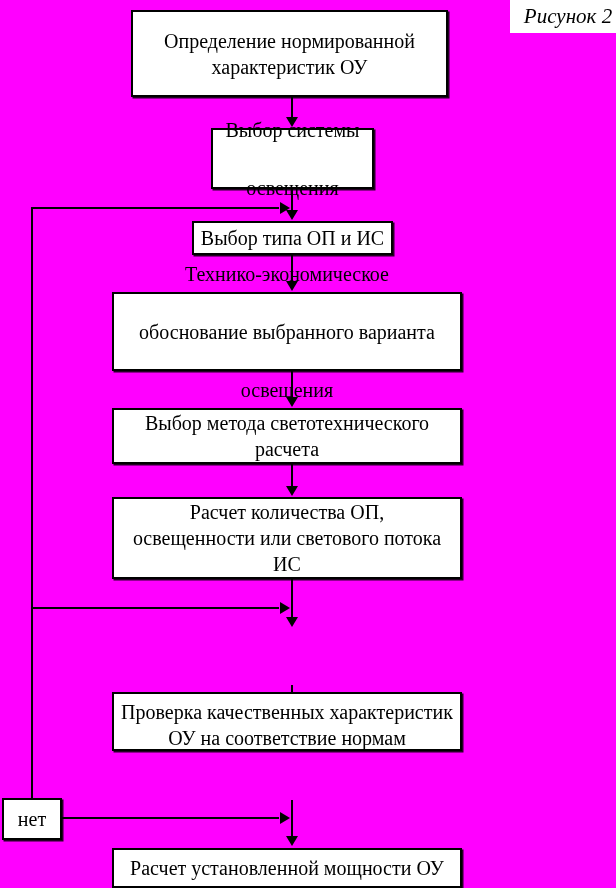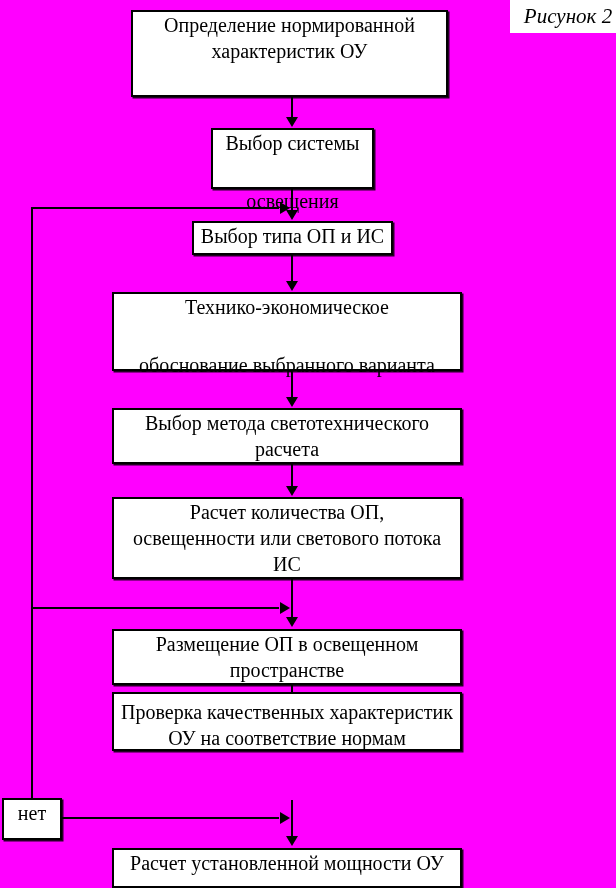--- a/index.html
+++ b/index.html
@@ -17,20 +17,21 @@
   }
   .node {
     position: absolute;
     box-sizing: border-box;
     background: #ffffff;
     border: 2px solid #000000;
     box-shadow: 1.5px 1.5px 0 rgba(0,0,0,0.85);
     display: flex;
     flex-direction: column;
     align-items: center;
+    justify-content: center;
     text-align: center;
     color: #000000;
     font-size: 20px;
     line-height: 26px;
   }
   .node > div { white-space: nowrap; }
   .node.align-top { justify-content: flex-start; padding-top: 5px; }
   .figure-label {
     position: absolute;
     box-sizing: border-box;
@@ -136,24 +137,20 @@
       <div>Выбор метода светотехнического</div>
       <div>расчета</div>
     </div>
 
   <div class="node" style="left:112px; top:497px; width:350px; height:82px;">
       <div>Расчет количества ОП,</div>
       <div>освещенности или светового потока</div>
       <div>ИС</div>
     </div>
 
-  <div class="node" style="left:112px; top:629px; width:350px; height:56px;">
-      <div>Размещение ОП в освещенном</div>
-      <div>пространстве</div>
-    </div>
 
   <div class="node align-top" style="left:112px; top:692px; width:350px; height:59px;">
       <div>Проверка качественных характеристик</div>
       <div>ОУ на соответствие нормам</div>
     </div>
 
   <div class="node" style="left:2px; top:798px; width:60px; height:42px;">
       <div>нет</div>
     </div>
 

